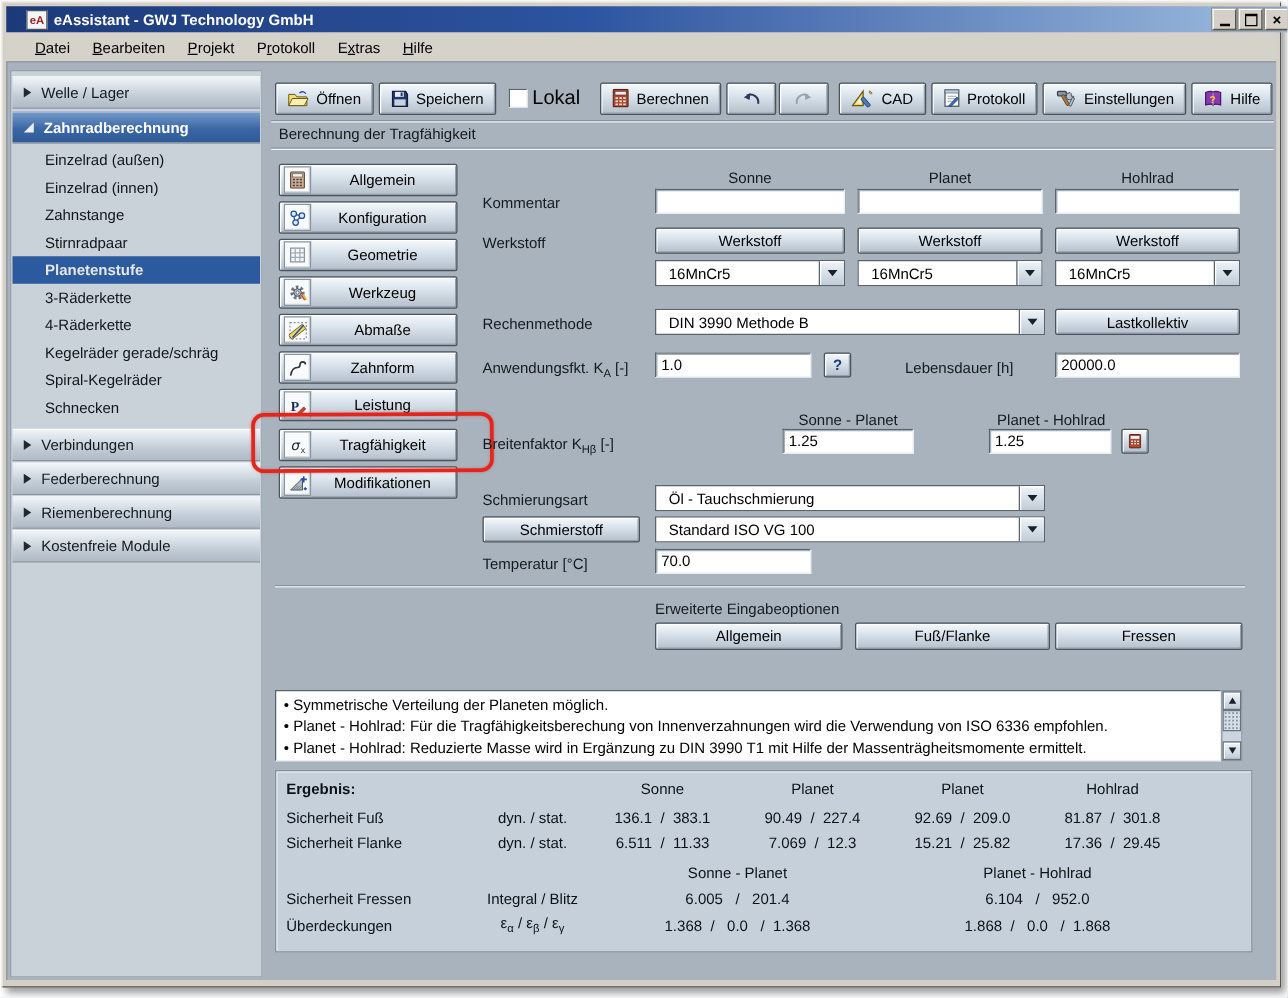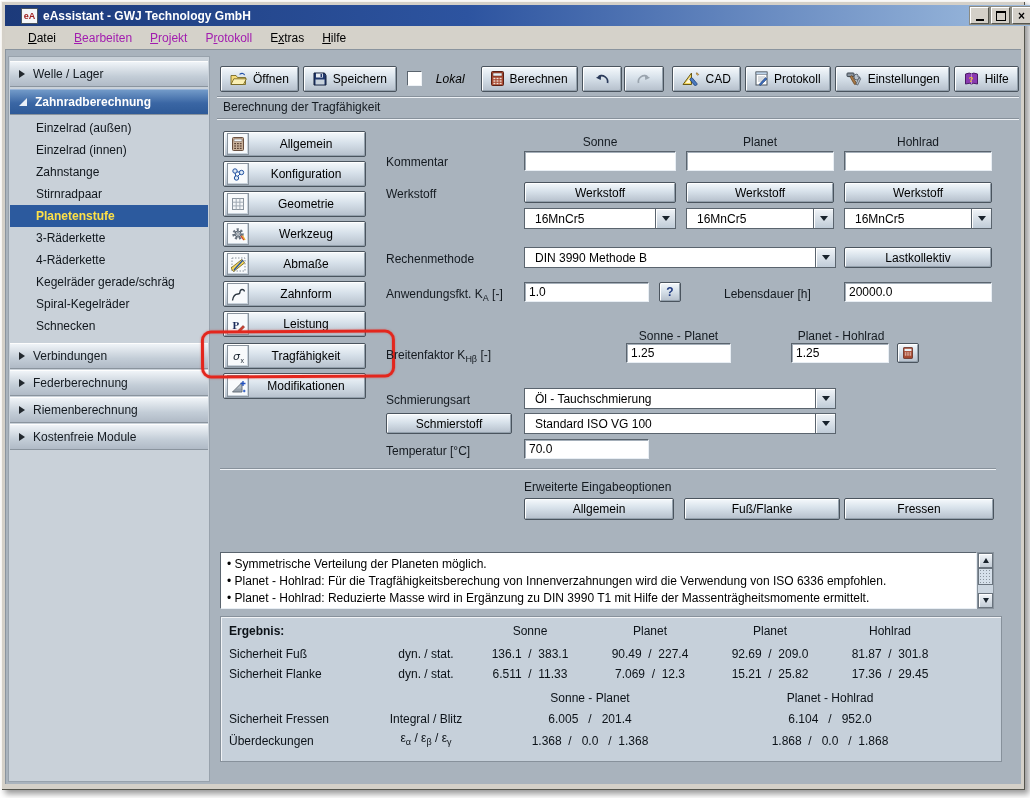--- a/index.html
+++ b/index.html
@@ -15,48 +15,48 @@
   .winbtns{margin-left:auto;display:flex;gap:2px;padding-right:3px;}
   .winbtn{width:17px;height:15px;background:#d4d0c8;border:1px solid;border-color:#ffffff #55554d #55554d #ffffff;
     box-shadow:0 0 0 1px #8a8a82;display:flex;align-items:center;justify-content:center;color:#000;}
   .glyph-min{width:8px;height:2px;background:#000;margin-top:8px;}
   .glyph-max{width:8px;height:7px;border:1px solid #000;border-top-width:2px;}
   .glyph-close{font-size:12px;font-weight:bold;line-height:10px;}
   
   .menubar{position:absolute;left:4px;top:25px;width:1016px;height:23px;background:#d5d2ca;
     display:flex;align-items:center;padding-left:14px;box-sizing:border-box;font-size:12px;color:#000;}
   .menu-item{padding:2px 9px;}
-  .menu-item.disabled{color:#a21caf;}
+  .menu-item.disabled{color:#000000;}
   .menu-item .mn{text-decoration:underline;}
   
   .body-bg{position:absolute;left:4px;top:48px;width:1016px;height:735px;background:#a9b3bd;
     box-shadow:inset 1px 1px 0 #8a949e;}
   
   .sidebar{position:absolute;left:7px;top:55px;width:202px;height:726px;background:#c9d1d9;
     border:1px solid #98a2ac;box-sizing:border-box;}
   .acc-header{position:absolute;left:1px;width:198px;height:26px;
     background:linear-gradient(#f0f4f8,#c3cdd7 60%,#b0bac6);
     border-top:1px solid #fdfdfd;border-bottom:1px solid #8a949e;
     display:flex;align-items:center;font-size:12px;color:#141a20;padding-left:9px;box-sizing:border-box;gap:8px;}
   .acc-header.active{background:linear-gradient(#729ac8,#3a66a4 55%,#2e5a98);color:#fff;font-weight:bold;
     border-top:1px solid #9ab4d6;}
   .tri-right{width:0;height:0;border-top:4px solid transparent;border-bottom:4px solid transparent;border-left:6px solid #22282e;}
   .tri-open{width:0;height:0;border-left:8px solid transparent;border-bottom:8px solid #eaf0f8;}
   .side-item{position:absolute;left:1px;width:198px;height:22px;display:flex;align-items:center;
     padding-left:26px;box-sizing:border-box;font-size:12px;color:#10161c;}
-  .side-item.selected{background:#2c5a9e;color:#fde047;font-weight:bold;}
+  .side-item.selected{background:#2c5a9e;color:#e5e5e5;font-weight:bold;}
   
   .b3d{border:1px solid #4a545e;background:linear-gradient(#f5f9fc,#d7e1ea 45%,#b5bfcb);
     box-shadow:inset 1px 1px 0 #ffffff,inset -1px -1px 0 #93a0ac;border-radius:2px;
     display:flex;align-items:center;color:#000;font-size:12px;box-sizing:border-box;}
   
   .toolbar{position:absolute;left:219px;top:64px;width:801px;height:27px;display:flex;align-items:center;}
   .tbtn{height:26px;gap:6px;padding:0 9px;}
   .tbtn.disabled{color:#98a2ac;}
-  .lokal-wrap{display:flex;align-items:center;gap:14px;margin-left:10px;font-size:12px;font-style:italic;}
+  .lokal-wrap{display:flex;align-items:center;gap:4px;margin-left:10px;font-size:16px;}
   .chk{width:13px;height:13px;background:#fff;border:1px solid;border-color:#5a646e #eef2f6 #eef2f6 #5a646e;}
   
   .groove-h{position:absolute;height:0;border-top:1px solid #87919b;border-bottom:1px solid #eef2f6;}
   .page-header{position:absolute;left:222px;top:99px;font-size:12px;color:#141a20;}
   
   .navbtn{position:absolute;left:222px;width:143px;height:26px;}
   .navbtn .ico{width:20px;height:20px;margin-left:3px;background:#f8fafc;border:1px solid #8a949e;
     box-shadow:inset -1px -1px 0 #c8d2dc;display:flex;align-items:center;justify-content:center;overflow:hidden;}
   .navbtn .lbl{flex:1;text-align:center;margin-right:2px;}
   .annotation{position:absolute;left:200px;top:329px;width:188px;height:42px;border:3px solid #e3261d;

